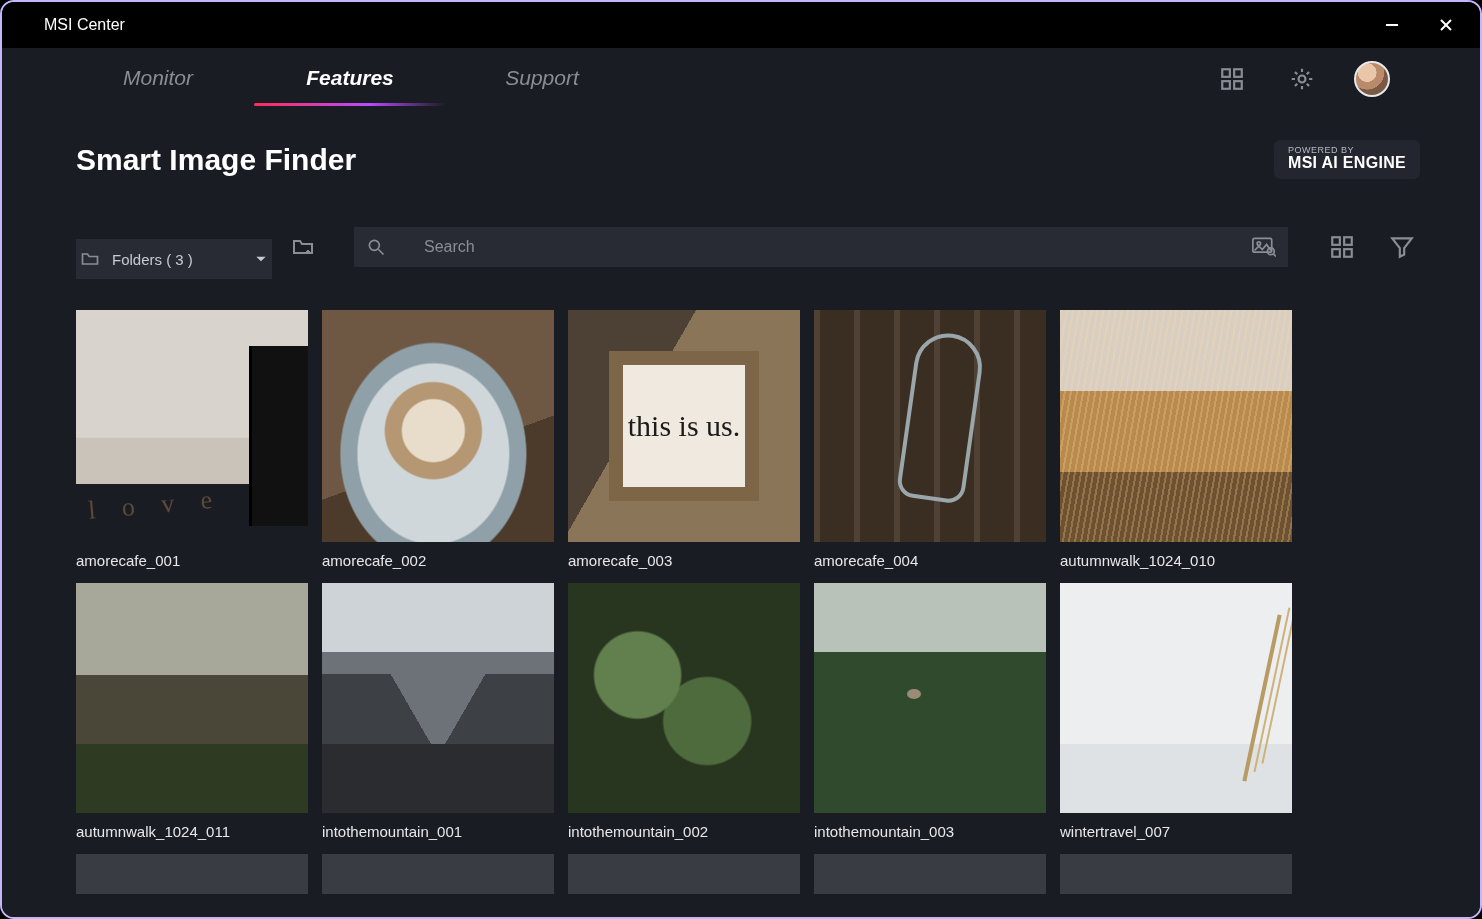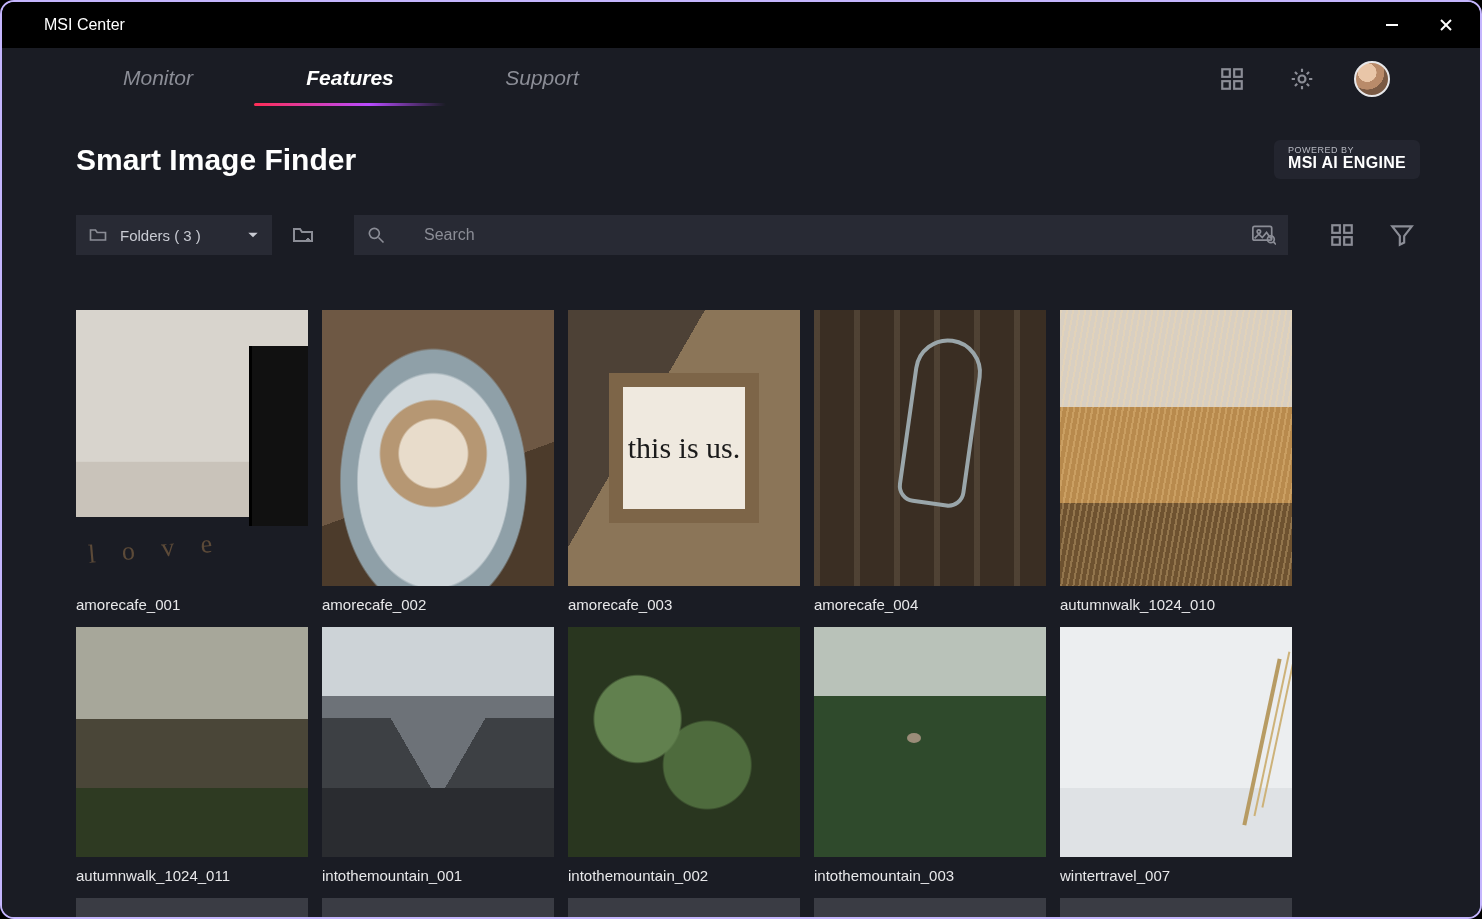--- a/index.html
+++ b/index.html
@@ -88,23 +88,24 @@
   .ai-badge-bottom { font-size: 16px; font-weight: 700; color:#fff; letter-spacing:.3px; }
   
   .toolbar {
     display:flex; align-items:center; gap: 14px;
     margin-bottom: 26px;
   }
   .folders-dd {
     height: 40px; width: 196px;
     background: #282a34;
     display:flex;align-items:center;gap:12px;
-    padding: 0 12px;
+    padding: 0 4px;
     color:#c9cbd3; font-size: 15px;
     cursor:pointer;
+    margin-top:24px;
   }
   .folders-dd .chev { margin-left:auto; }
   .add-folder-btn {
     width:34px;height:34px;display:flex;align-items:center;justify-content:center;color:#8b8d96;cursor:pointer;
   }
   .search-wrap {
     flex: 1;
     height: 40px;
     background: #282a34;
     display:flex;align-items:center;gap:14px;
@@ -124,21 +125,21 @@
     left: 74px; right: 54px; top: 200px; bottom: 0;
     overflow: hidden;
   }
   .grid {
     display: grid;
     grid-template-columns: repeat(5, 232px);
     gap: 14px 14px;
   }
   .card { width:232px; }
   .thumb {
-    width:232px; height:276px;
+    width:232px; height:232px;
     background:#2b2d36;
     position:relative; overflow:hidden;
   }
   .caption { margin-top:10px; font-size:15px; color:#e8e8ea; }
   .row2 .thumb { height: 230px; }
   .row3 .thumb { height: 40px; }
   
   .t-amore1 { background:
     linear-gradient(#d8d4cd,#d8d4cd) 0 0/100% 55% no-repeat,
     linear-gradient(#c9c3ba,#c9c3ba) 0 55%/100% 45% no-repeat;

